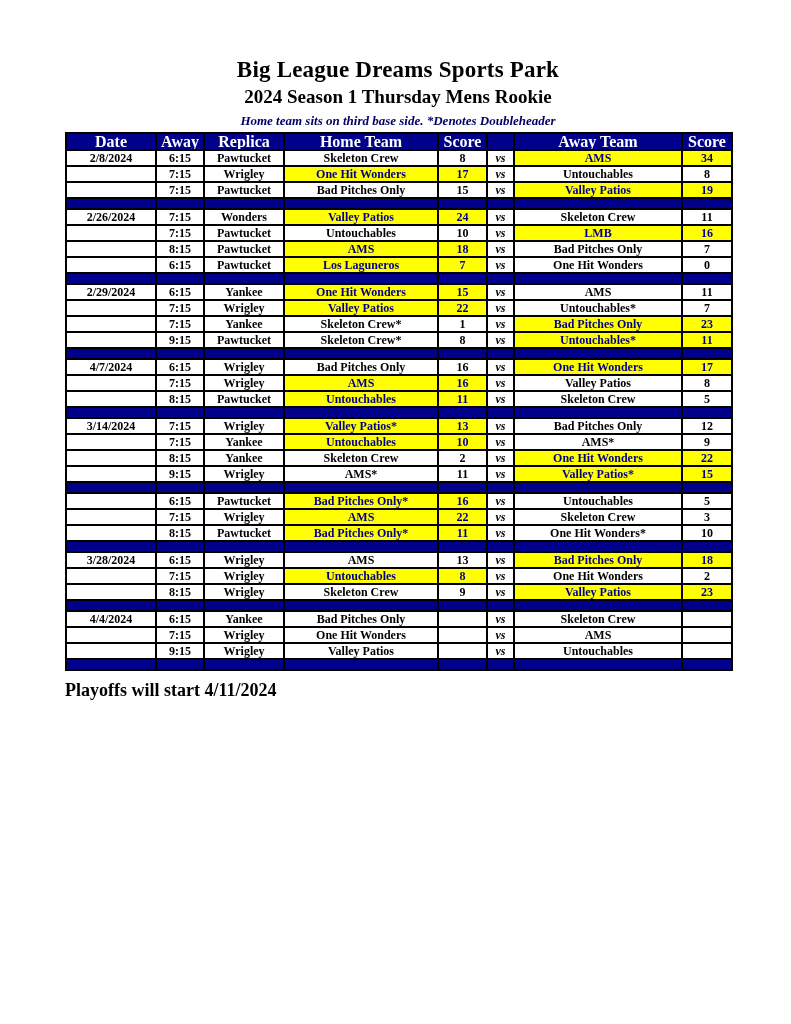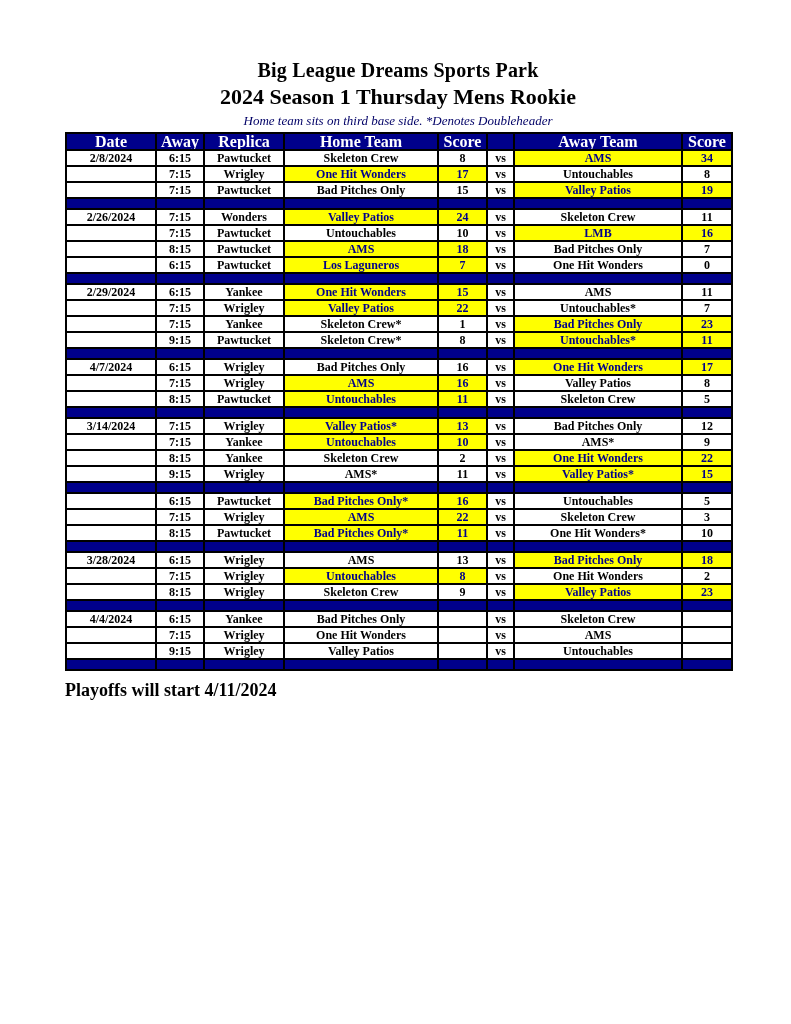--- a/index.html
+++ b/index.html
@@ -11,38 +11,38 @@
     color: var(--body-text, #000);
   }
   .page {
     width: 791px; height: 1024px;
     padding: 56px 60px 0 65px;
     overflow: hidden;
   }
   .title {
     width: 666px;
     text-align: center;
-    font-size: 20px;
+    font-size: 23px;
     font-weight: bold;
     line-height: 28px;
     letter-spacing: 0.2px;
   }
   .subtitle {
     width: 666px;
     text-align: center;
-    font-size: 22px;
+    font-size: 19px;
     font-weight: bold;
     line-height: 22px;
     margin-top: 2px;
   }
   .note {
     width: 666px;
     text-align: center;
     font-size: 13px;
-    font-weight: normal;
+    font-weight: bold;
     font-style: italic;
     line-height: 16px;
     margin-top: 5px;
     margin-bottom: 3px;
     color: var(--note-text, #000066);
   }
   table.schedule {
     border-collapse: collapse;
     width: 666px;
     table-layout: fixed;
@@ -69,20 +69,21 @@
     background: var(--yellow, #FFFF00);
     color: var(--highlight-text, #00008B);
   }
   tr.sep td {
     background: var(--navy, #00008B);
     height: 11px;
     line-height: 0;
     font-size: 0;
   }
   td.vs {
+    font-style: italic;
     font-size: 11px;
   }
   .footer {
     font-weight: bold;
     font-size: 18px;
     margin-top: 9px;
   }
 </style>
 </head>
 <body>

